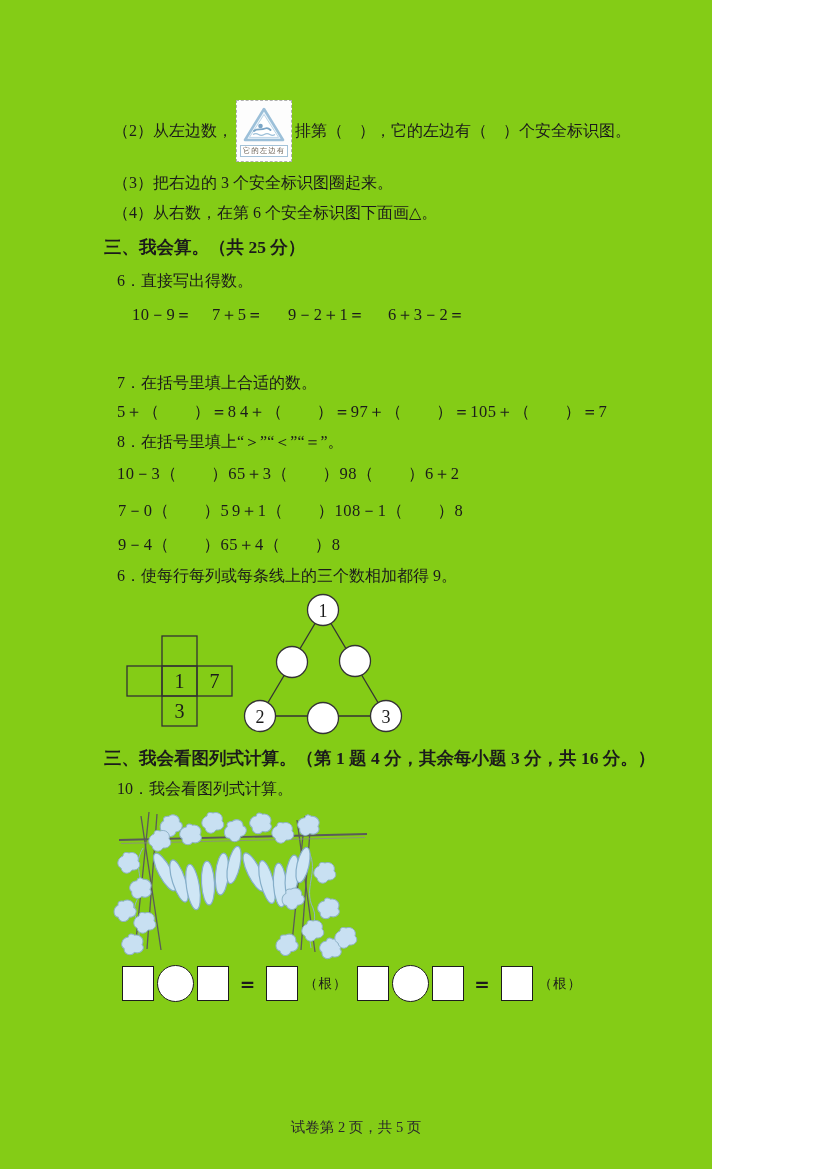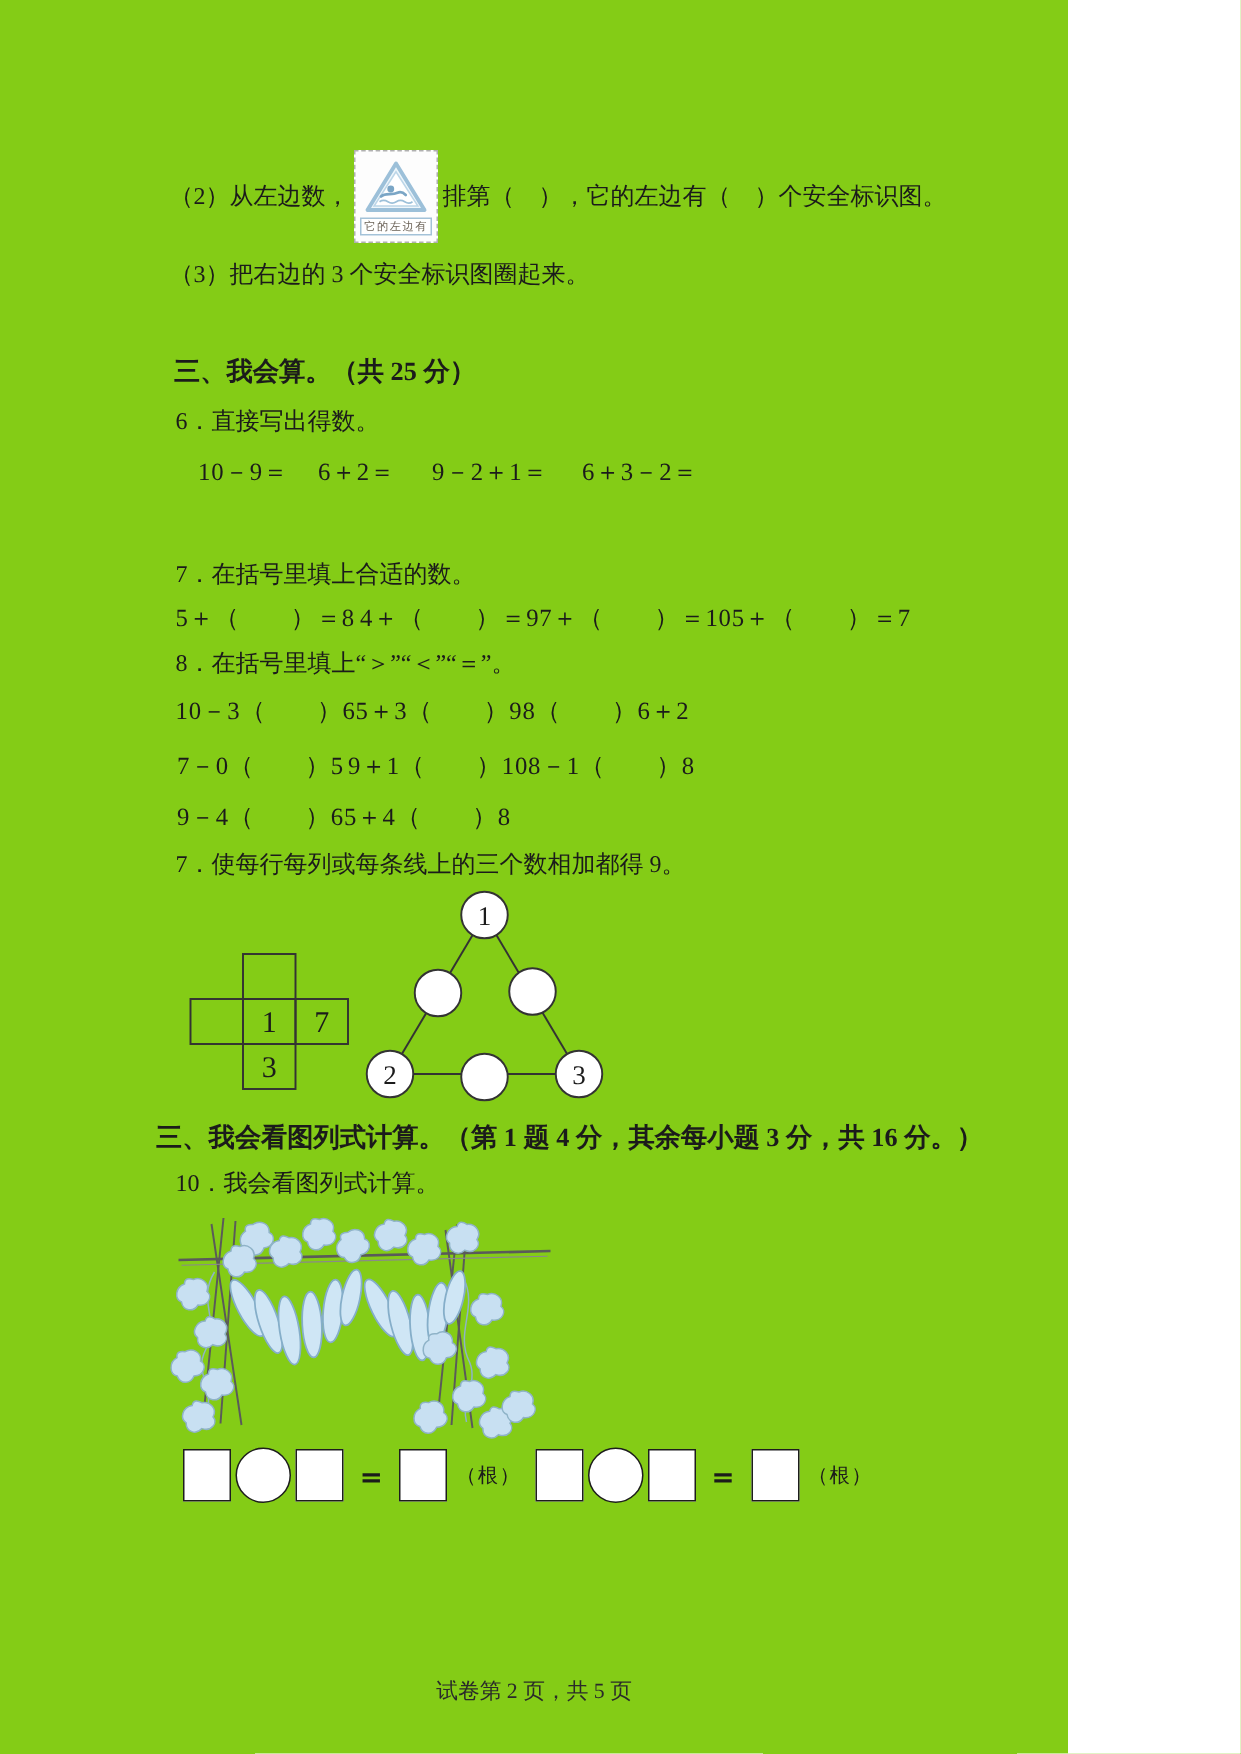--- a/index.html
+++ b/index.html
@@ -56,27 +56,28 @@
         <circle cx="18.5" cy="20" r="2.3" fill="#7ba6c6"></circle>
         <path d="M12,25 C15,22 19,24.5 23,22.5 C25.5,21.4 27,22.5 28.5,24" fill="none" stroke="#7ba6c6" stroke-width="1.8" stroke-linecap="round"></path>
         <path d="M11,28.5 q2.8,-1.8 5.6,0 q2.8,1.8 5.6,0 q2.8,-1.8 5.6,0 q2.8,1.8 5.2,0" fill="none" stroke="#9cc0d9" stroke-width="1.1"></path>
       </svg>
       <span class="sign-label">它的左边有</span>
     </span>
     <span class="t">排第（　），它的左边有（　）个安全标识图。</span>
   </div>
 
   <div class="abs t" style="left:113px; top:173px;">（3）把右边的 3 个安全标识图圈起来。</div>
-
-  <div class="abs sec-title" style="left:116px; top:235px;">三、我会算。（共 25 分）</div>
+  <div class="abs t" style="left:113px; top:203px;">（4）从右数，在第 6 个安全标识图下面画△。</div>
+
+  <div class="abs sec-title" style="left:104px; top:235px;">三、我会算。（共 25 分）</div>
 
   <div class="abs t" style="left:117px; top:271px;">6．直接写出得数。</div>
   <div class="abs row math" style="left:132px; top:304px;">
     <span class="c w80">10－9＝</span>
-    <span class="c w76">6＋2＝</span>
+    <span class="c w76">7＋5＝</span>
     <span class="c w100">9－2＋1＝</span>
     <span class="c">6＋3－2＝</span>
   </div>
 
   <div class="abs t" style="left:117px; top:373px;">7．在括号里填上合适的数。</div>
   <div class="abs row math" style="left:117px; top:401px;">
     <span class="c w123">5＋（　　）＝8</span>
     <span class="c w115">4＋（　　）＝9</span>
     <span class="c w112">7＋（　　）＝10</span>
     <span class="c">5＋（　　）＝7</span>
@@ -91,21 +92,21 @@
   <div class="abs row math" style="left:118px; top:500px;">
     <span class="c w114">7－0（　　）5</span>
     <span class="c w113">9＋1（　　）10</span>
     <span class="c">8－1（　　）8</span>
   </div>
   <div class="abs row math" style="left:118px; top:534px;">
     <span class="c w95">9－4（　　）6</span>
     <span class="c">5＋4（　　）8</span>
   </div>
 
-  <div class="abs t" style="left:117px; top:566px;">7．使每行每列或每条线上的三个数相加都得 9。</div>
+  <div class="abs t" style="left:117px; top:566px;">6．使每行每列或每条线上的三个数相加都得 9。</div>
 
   <svg class="abs" style="left:126px; top:635px;" width="108" height="95" viewBox="0 0 108 95">
     <g fill="none" stroke="#333" stroke-width="1.3">
       <rect x="36" y="1" width="35" height="30"></rect>
       <rect x="36" y="31" width="35" height="30"></rect>
       <rect x="36" y="61" width="35" height="30"></rect>
       <rect x="1" y="31" width="35" height="30"></rect>
       <rect x="71" y="31" width="35" height="30"></rect>
     </g>
     <g font-size="20" fill="#1b1b1b" text-anchor="middle">

